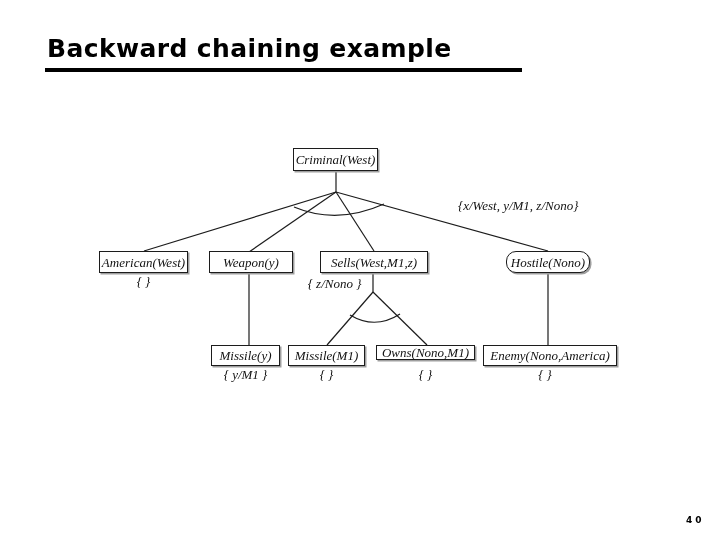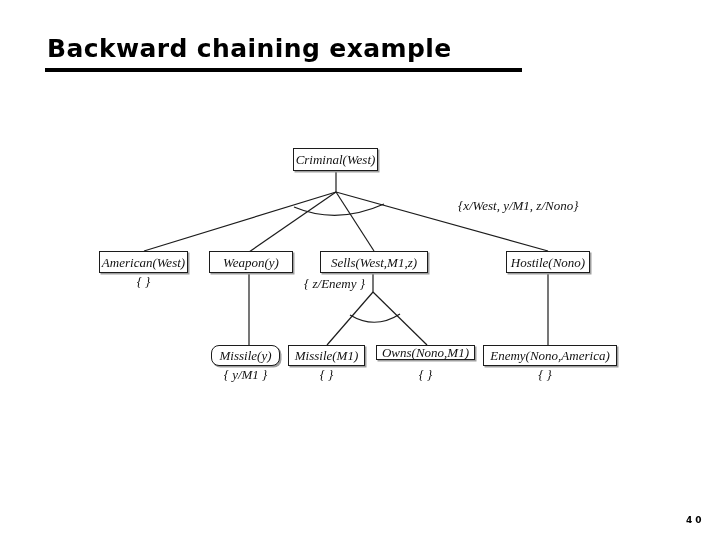--- a/index.html
+++ b/index.html
@@ -76,22 +76,22 @@
     font-weight: bold;
     font-size: 9px;
     letter-spacing: 3px;
     color: #000000;
   }
   
   .n-criminal   { left: 293px; top: 148px; width: 85px;  height: 23px; }
   .n-american   { left: 99px;  top: 251px; width: 89px;  height: 22px; }
   .n-weapon     { left: 209px; top: 251px; width: 84px;  height: 22px; }
   .n-sells      { left: 320px; top: 251px; width: 108px; height: 22px; }
-  .n-hostile    { left: 506px; top: 251px; width: 84px;  height: 22px; }
-  .n-missile-y  { left: 211px; top: 345px; width: 69px;  height: 21px; border-radius: 8px; }
+  .n-hostile    { left: 506px; top: 251px; width: 84px;  height: 22px; border-radius: 10px; }
+  .n-missile-y  { left: 211px; top: 345px; width: 69px;  height: 21px; }
   .n-missile-m1 { left: 288px; top: 345px; width: 77px;  height: 21px; }
   .n-owns       { left: 376px; top: 345px; width: 99px;  height: 15px; }
   .n-enemy      { left: 483px; top: 345px; width: 134px; height: 21px; }
   
   .s-american   { left: 99px;  top: 274px; width: 89px; }
   .s-sells      { left: 300px; top: 276px; width: 69px; }
   .s-missile-y  { left: 206px; top: 367px; width: 79px; }
   .s-missile-m1 { left: 288px; top: 367px; width: 77px; }
   .s-owns       { left: 376px; top: 367px; width: 99px; }
   .s-enemy      { left: 478px; top: 367px; width: 134px; }
@@ -127,21 +127,21 @@
   <div class="node n-criminal">Criminal(West)</div>
   <div class="node n-weapon">Weapon(y)</div>
   <div class="node n-sells">Sells(West,M1,z)</div>
   <div class="node n-hostile">Hostile(Nono)</div>
   <div class="node n-missile-y">Missile(y)</div>
   <div class="node n-missile-m1">Missile(M1)</div>
   <div class="node n-owns">Owns(Nono,M1)</div>
   <div class="node n-enemy">Enemy(Nono,America)</div>
 
   <div class="sub s-american">{ }</div>
-  <div class="sub s-sells">{ z/Enemy }</div>
+  <div class="sub s-sells">{ z/Nono }</div>
   <div class="sub s-missile-y">{ y/M1 }</div>
   <div class="sub s-missile-m1">{ }</div>
   <div class="sub s-owns">{ }</div>
   <div class="sub s-enemy">{ }</div>
 
   <div class="pagenum">40</div>
 
 </div>
 
 </body></html>

